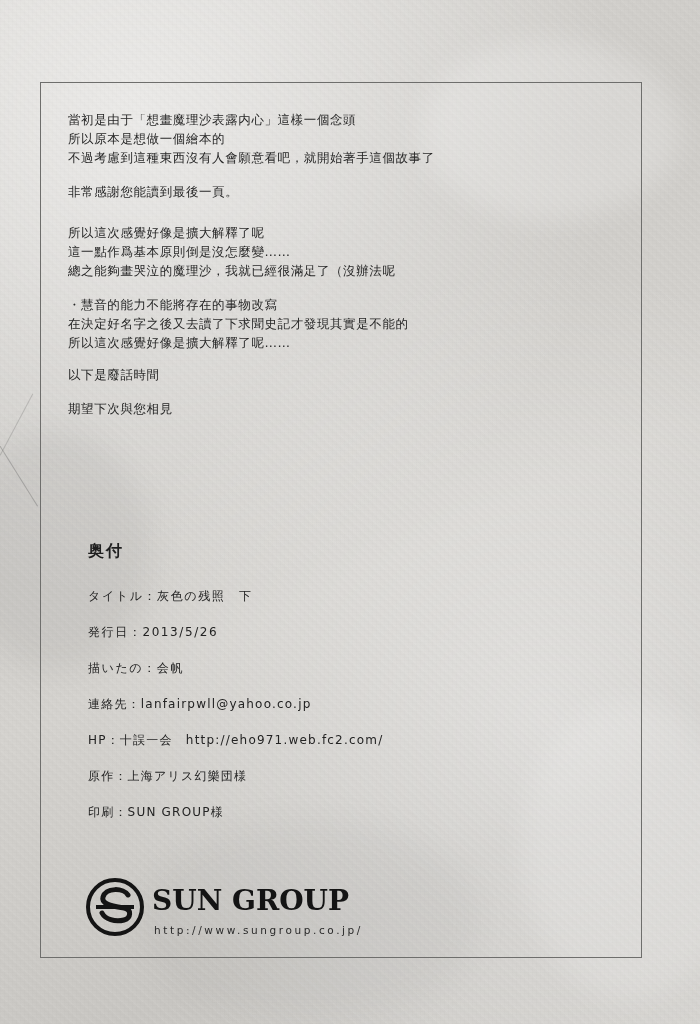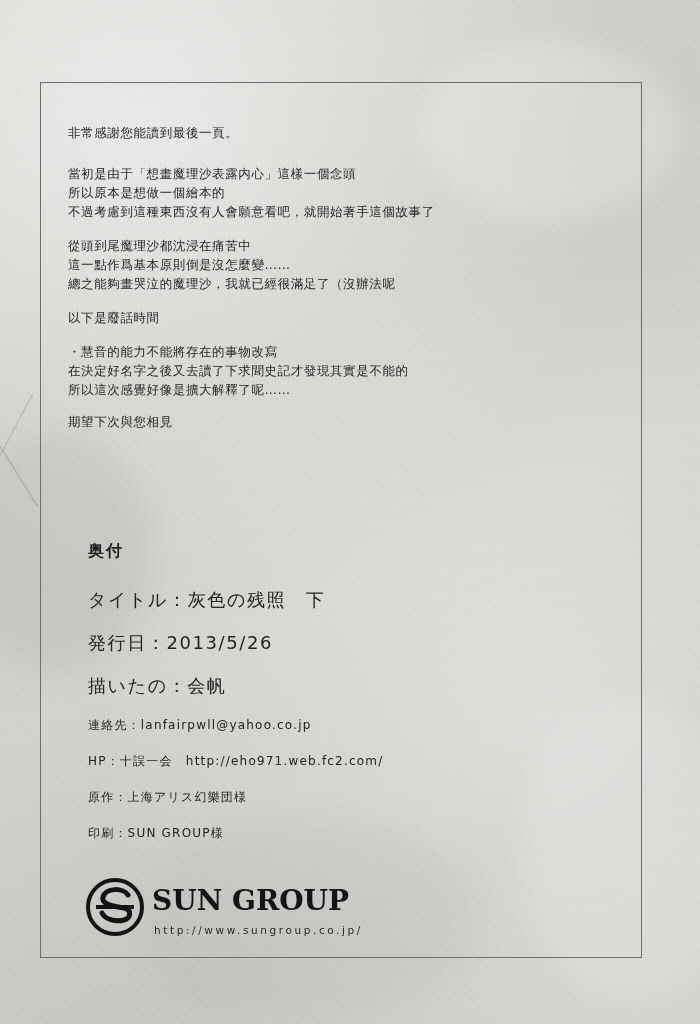--- a/index.html
+++ b/index.html
@@ -117,21 +117,21 @@
   .colophon-title {
     font-family: "DejaVu Sans", sans-serif;
     font-size: 16px;
     font-weight: bold;
     letter-spacing: 2px;
     color: #1f1f1f;
     margin: 0 0 26px 0;
   }
   .colophon-line {
     font-family: "DejaVu Sans", sans-serif;
-    font-size: 18px;
+    font-size: 12px;
     letter-spacing: 1.6px;
     color: #232323;
     margin: 0 0 19px 0;
     white-space: pre;
   }
   .colophon-line.sm {
     font-size: 12px;
     letter-spacing: 1.2px;
   }
 
@@ -181,33 +181,33 @@
   <div class="blotch b1"></div>
   <div class="blotch b2"></div>
   <div class="blotch b3"></div>
   <div class="blotch b4"></div>
   <div class="crease"></div>
   <div class="crease2"></div>
 
   <div class="border-box"></div>
 
   <div class="content">
-    <p class="cjk thanks">非常感謝您能讀到最後一頁。</p>
-
     <p class="cjk para">當初是由于「想畫魔理沙表露内心」這樣一個念頭
 所以原本是想做一個繪本的
 不過考慮到這種東西沒有人會願意看吧，就開始著手這個故事了</p>
-    <p class="cjk para">從頭到尾魔理沙都沈浸在痛苦中
+
+    <p class="cjk thanks">非常感謝您能讀到最後一頁。</p>
+    <p class="cjk para">所以這次感覺好像是擴大解釋了呢
 這一點作爲基本原則倒是沒怎麼變……
 總之能夠畫哭泣的魔理沙，我就已經很滿足了（沒辦法呢</p>
-    <p class="cjk para">以下是廢話時間</p>
-
     <p class="cjk bullet-group">・慧音的能力不能將存在的事物改寫
 在決定好名字之後又去讀了下求聞史記才發現其實是不能的
 所以這次感覺好像是擴大解釋了呢……</p>
+
+    <p class="cjk para">以下是廢話時間</p>
 
     <p class="cjk closing">期望下次與您相見</p>
   </div>
 
   <div class="colophon">
     <h2 class="colophon-title">奥付</h2>
     <p class="colophon-line">タイトル：灰色の残照　下</p>
     <p class="colophon-line">発行日：2013/5/26</p>
     <p class="colophon-line">描いたの：会帆</p>
     <p class="colophon-line sm">連絡先：lanfairpwll@yahoo.co.jp</p>

